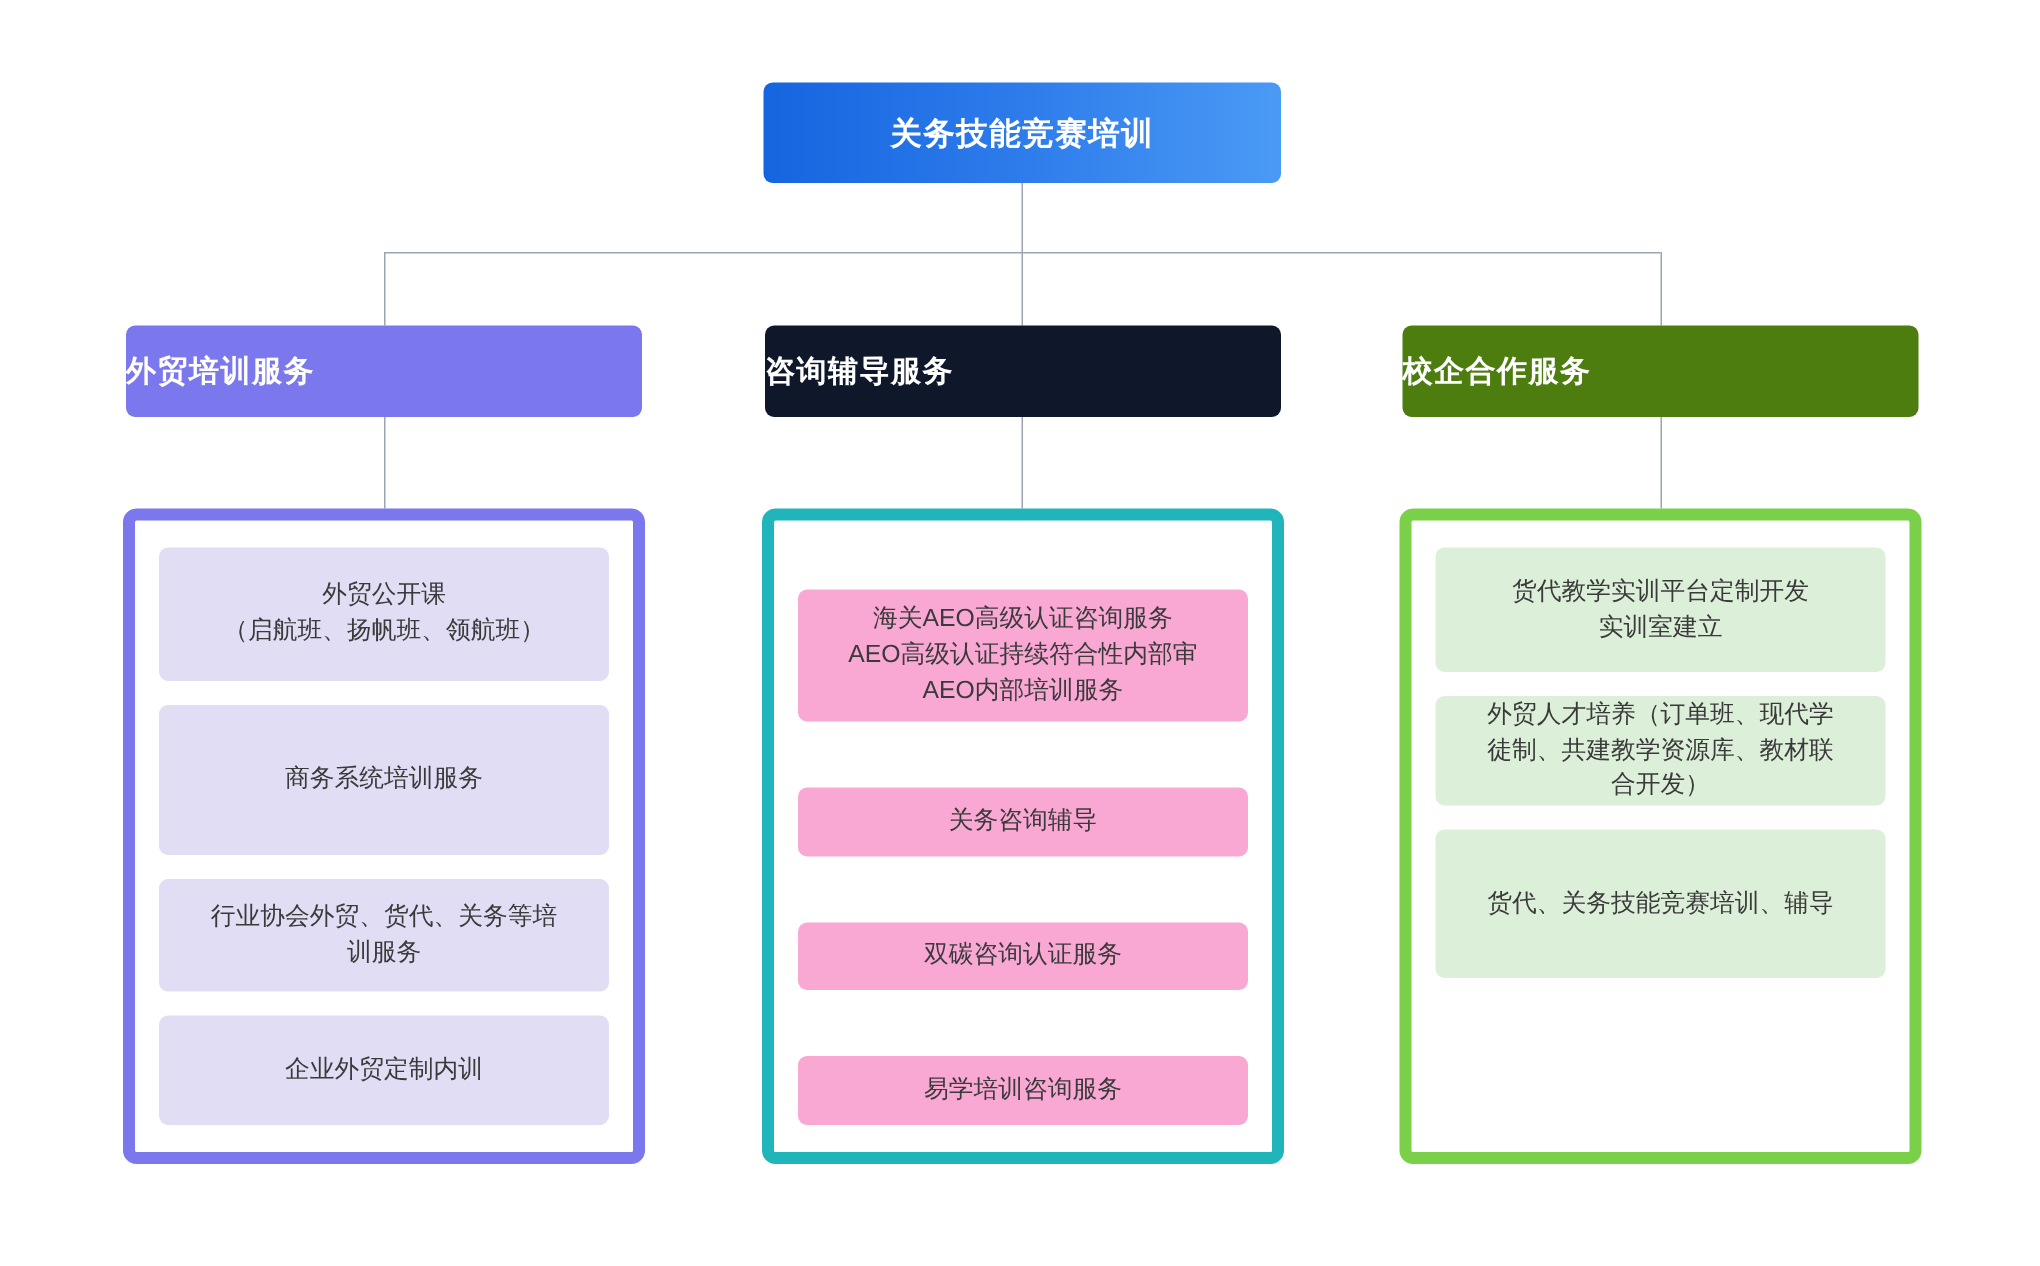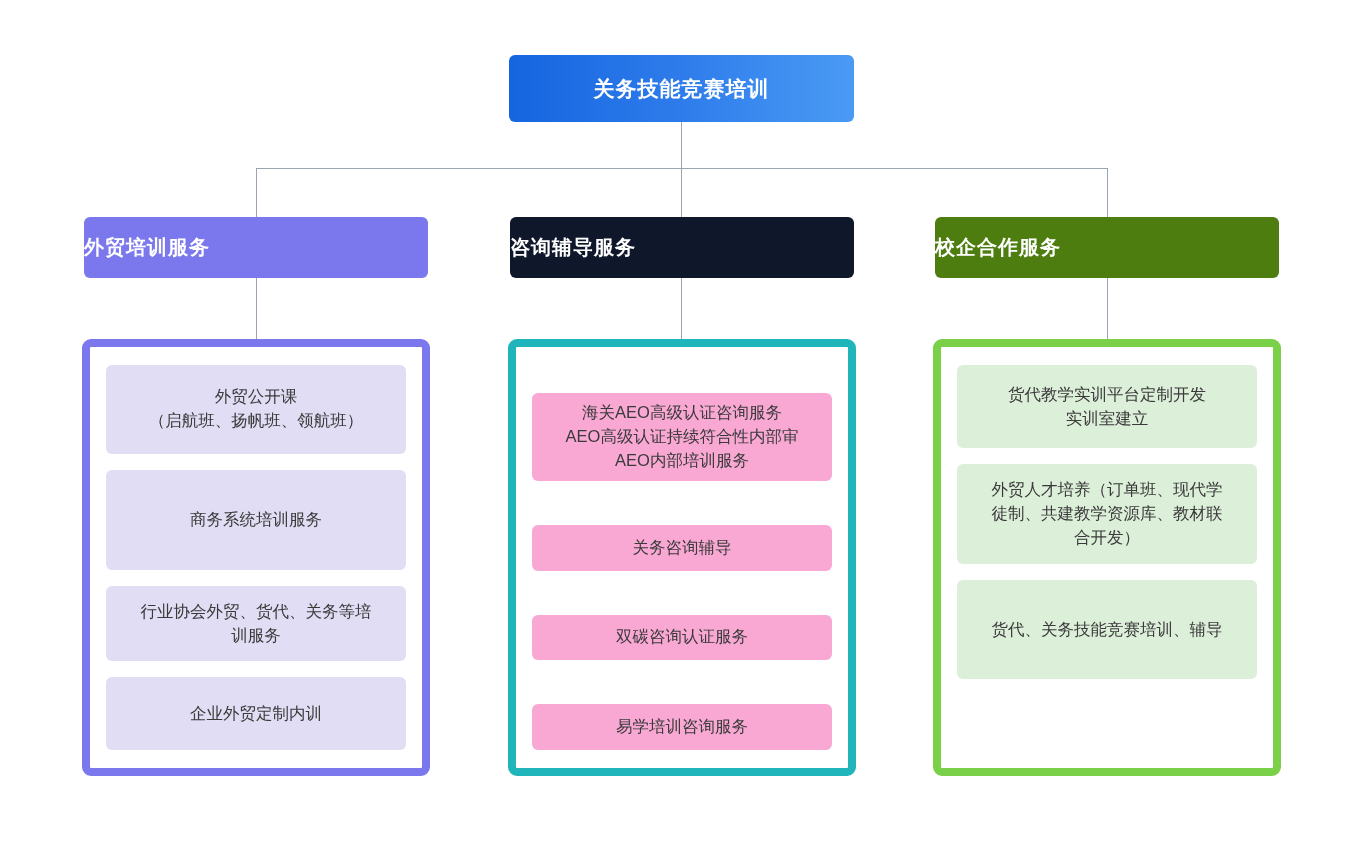--- a/index.html
+++ b/index.html
@@ -117,21 +117,21 @@
   .col-0 .item.i1 { height: 114px; }
   .col-0 .item.i2 { height: 84px; }
   .col-0 .item.i3 { height: 82px; }
 
   .col-1 .item.i0 { height: 110px; }
   .col-1 .item.i1 { height: 84px; }
   .col-1 .item.i2 { height: 84px; }
   .col-1 .item.i3 { height: 84px; }
 
   .col-2 .item.i0 { height: 83px; text-align: center; }
-  .col-2 .item.i1 { height: 100px; }
+  .col-2 .item.i1 { height: 73px; }
   .col-2 .item.i2 { height: 99px; }
   .col-2 .item.i3 { height: 80px; }
 </style>
 </head>
 <body>
 
 <div id="org-chart">
 
   <div class="root-node">
     <span class="root-label">关务技能竞赛培训</span>

